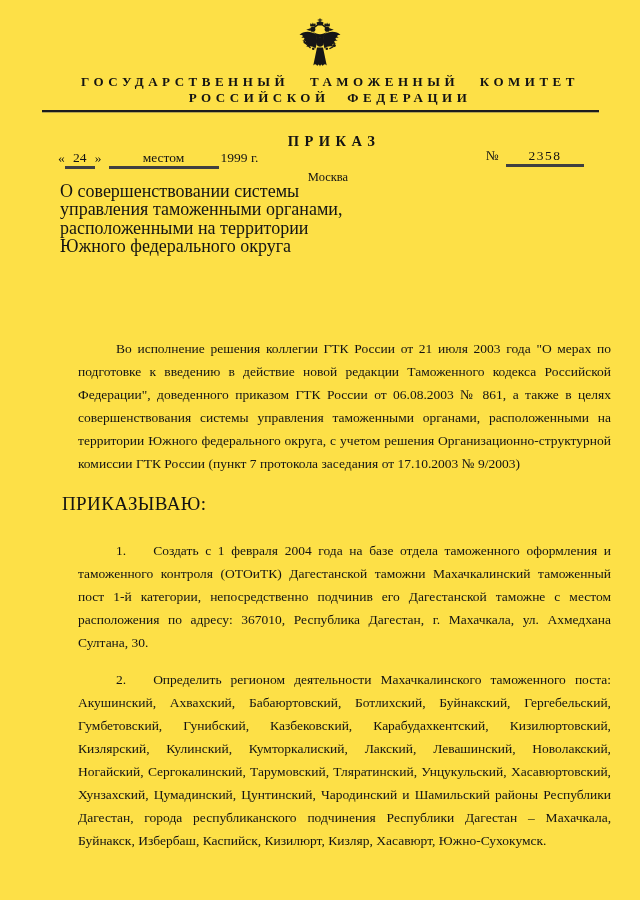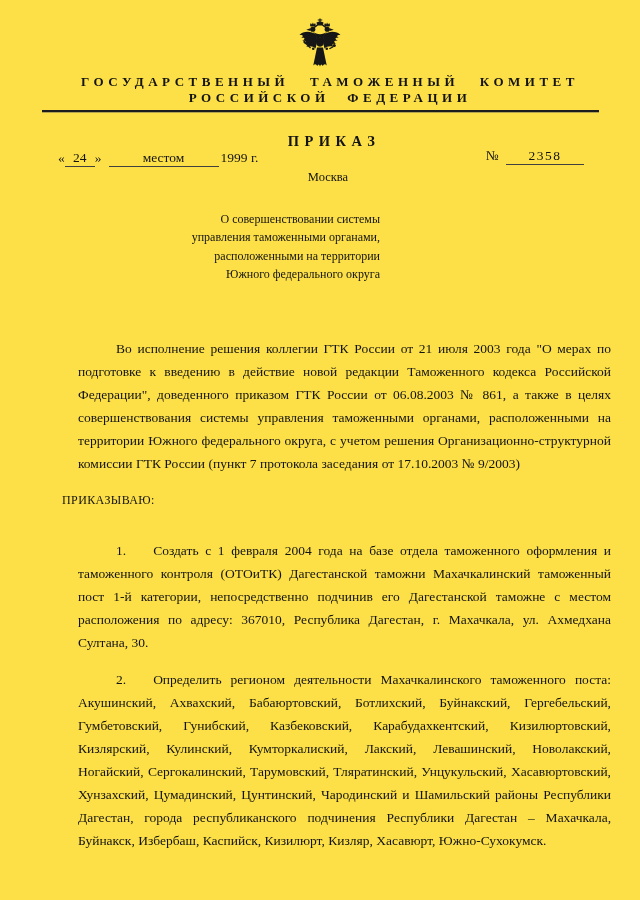--- a/index.html
+++ b/index.html
@@ -61,21 +61,21 @@
   }
   .dateline {
     position: absolute;
     top: 150px;
     left: 58px;
     font-size: 13.5px;
     white-space: nowrap;
   }
   .u {
     display: inline-block;
-    border-bottom: 1px solid #404040;
+    border-bottom: 3px solid #404040;
     text-align: center;
   }
   .day { width: 30px; }
   .month { width: 110px; margin-left: 7px; margin-right: 2px; }
   .numline {
     position: absolute;
     top: 148px;
     left: 486px;
     font-size: 13.5px;
     white-space: nowrap;
@@ -85,44 +85,43 @@
     position: absolute;
     top: 170px;
     left: 0;
     right: 0;
     text-align: center;
     transform: translateX(8px);
     font-size: 12.5px;
   }
   .subject {
     position: absolute;
-    top: 210px;
+    top: 182px;
     left: 60px;
     width: 320px;
-    font-size: 12px;
+    font-size: 18px;
     line-height: 18.4px;
     white-space: pre-line;
-    text-align: right;
   }
   .para {
     position: absolute;
     left: 78px;
     width: 533px;
     margin: 0;
     font-size: 13.5px;
     line-height: 23px;
     text-align: justify;
     text-indent: 38px;
   }
   .preamble { top: 337px; }
   .directive {
     position: absolute;
     top: 493px;
     left: 62px;
-    font-size: 12px;
+    font-size: 19px;
     letter-spacing: 0.4px;
   }
   .item1 { top: 539px; }
   .item2 { top: 646px; margin-top: 22px; }
   .tab { display: inline-block; width: 27px; }
 </style>
 </head>
 <body>
 
 <div class="page">

